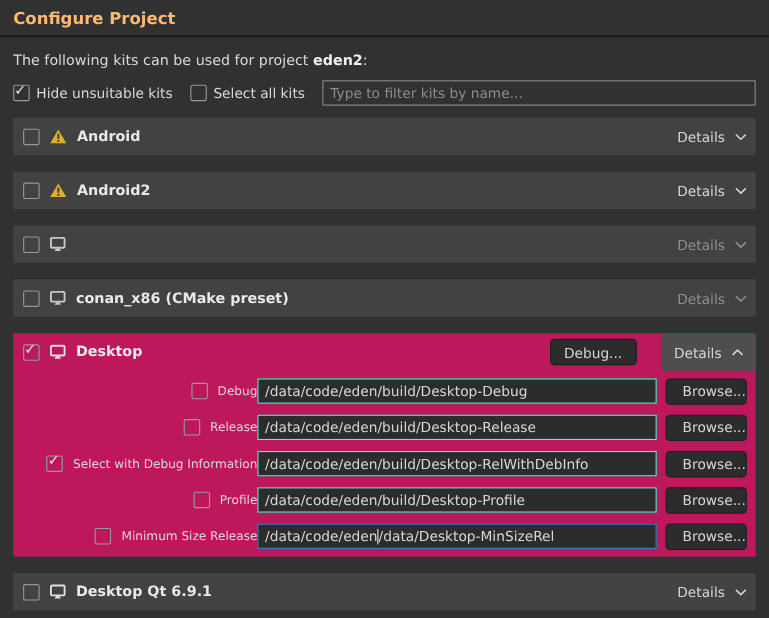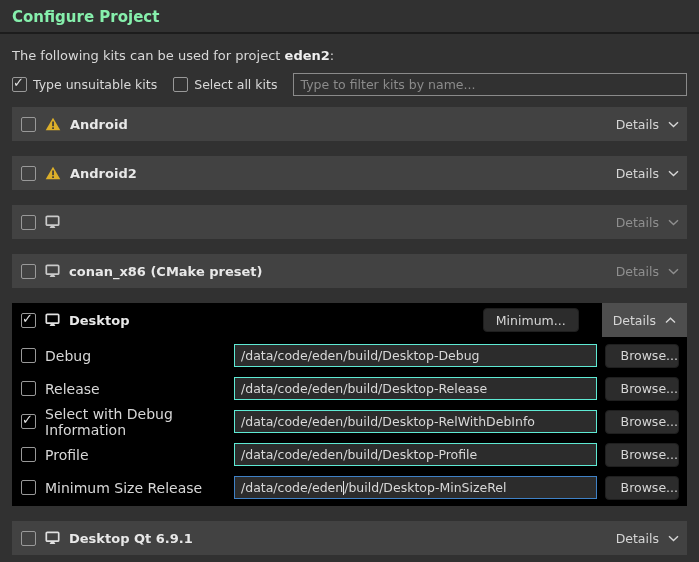--- a/index.html
+++ b/index.html
@@ -3,21 +3,21 @@
 <meta charset="utf-8">
 <style>
   html,body { margin:0; padding:0; }
   body {
     width:699px; height:562px; overflow:hidden;
     background:#313131; color:#dcdcdc;
     font-family:"DejaVu Sans", sans-serif; font-size:13px;
     -webkit-font-smoothing:antialiased;
   }
   .header { border-bottom:2px solid #1c1c1c; }
-  .page-title { font-size:15px; font-weight:bold; color:#86efac; padding:8px 12px 6px; }
+  .page-title { font-size:15px; font-weight:bold; color:#fdba74; padding:8px 12px 6px; }
   .content { padding:0 12px; }
   .intro { margin-top:14px; color:#d8d8d8; }
   .intro b { color:#efefef; }
   .filter-row { margin-top:10px; display:flex; align-items:center; }
   .cb-group { display:flex; align-items:center; gap:6px; margin-right:16px; font-size:12.5px; color:#d8d8d8; white-space:nowrap; }
   .checkbox {
     width:13px; height:13px; flex:none;
     border:1px solid #999; border-radius:2px; background:transparent; position:relative;
   }
   .checkbox.checked::after {
@@ -37,35 +37,35 @@
     display:flex; align-items:center; gap:9px; padding:0 8px 0 9px;
   }
   .kit-name { font-weight:bold; font-size:13px; color:#e8e8e8; }
   .icon { display:inline-flex; align-items:center; flex:none; }
   .details-toggle {
     margin-left:auto; display:flex; align-items:center; gap:9px;
     font-size:12.5px; color:#d6d6d6; cursor:pointer;
   }
   .details-toggle.disabled { color:#8f8f8f; }
 
-  .kit-expanded { background:#000000; margin-bottom:15px; padding-bottom:6px; }
+  .kit-expanded { background:#be185d; margin-bottom:15px; padding-bottom:6px; }
   .kit-header { height:34px; display:flex; align-items:center; gap:9px; padding-left:9px; }
   .kit-header .details-toggle {
     margin-left:0; align-self:stretch; background:#4e4e4e; padding:0 11px;
   }
   .btn {
     background:#2c2c2c; border:1px solid #1f1f1f; border-radius:4px;
     color:#d6d6d6; font:12.5px "DejaVu Sans", sans-serif;
     padding:3px 12px; cursor:pointer;
   }
   .manage-btn { margin-left:auto; margin-right:14px; height:24px; }
   .config-rows { padding-top:6px; }
   .config-row { display:flex; align-items:center; height:25px; margin:0 8px 8px 9px; }
   .config-row:last-child { margin-bottom:0; }
-  .config-label-group { width:213px; flex:none; display:flex; align-items:center; gap:9px; font-size:14px; color:#d8d8d8; }
+  .config-label-group { width:213px; flex:none; display:flex; align-items:center; gap:9px; font-size:11px; color:#d8d8d8;justify-content:flex-end; }
   .path-field {
     flex:1; height:23px; box-sizing:border-box; margin-right:8px;
     background:#2c2c2c; border:1px solid #5eead4;
     display:flex; align-items:center; padding:0 6px;
     font-size:12.5px; color:#d8d8d8; white-space:nowrap; overflow:hidden;
   }
   .path-field.focused { border-color:#3f81c6; }
   .caret { display:inline-block; width:1px; height:14px; background:#e2e2e2; flex:none; }
   .browse-btn { width:74px; height:24px; padding:3px 0; text-align:right; flex:none; }
   .chev { display:inline-flex; }
@@ -77,21 +77,21 @@
   <div class="page-title">Configure Project</div>
 </div>
 
 <div class="content">
 
   <div class="intro"><span>The following kits can be used for project </span><b>eden2</b><span>:</span></div>
 
   <div class="filter-row">
     <span class="cb-group">
       <span class="checkbox checked"></span>
-      <span>Type unsuitable kits</span>
+      <span>Hide unsuitable kits</span>
     </span>
     <span class="cb-group">
       <span class="checkbox"></span>
       <span>Select all kits</span>
     </span>
     <input class="filter-input" placeholder="Type to filter kits by name..." style="">
   </div>
 
   <div class="kit-list">
 
@@ -175,21 +175,21 @@
     <div class="kit-expanded">
       <div class="kit-header">
         <span class="checkbox checked"></span>
         <span class="icon">
           <svg width="15" height="14" viewBox="0 0 15 14">
               <rect x="1.3" y="1.3" width="12.4" height="8.9" rx="1" fill="none" stroke="#e0e0e0" stroke-width="1.7"></rect>
               <path d="M4.6 13.1 h5.8 l-1.3-2.3 h-3.2 z" fill="#e0e0e0"></path>
             </svg>
         </span>
         <span class="kit-name">Desktop</span>
-        <button class="btn manage-btn">Minimum...</button>
+        <button class="btn manage-btn">Debug...</button>
         <span class="details-toggle">
           <span>Details</span>
           <span class="chev">
               <svg width="11" height="7" viewBox="0 0 11 7">
                 <path d="M1 5.6 L5.5 1.3 L10 5.6" fill="none" stroke="currentColor" stroke-width="1.4"></path>
               </svg>
             </span>
         </span>
       </div>
       <div class="config-rows">
@@ -239,21 +239,21 @@
         </div>
 
         <div class="config-row">
           <span class="config-label-group">
             <span class="checkbox"></span>
             <span>Minimum Size Release</span>
           </span>
           <div class="path-field focused">
               <span>/data/code/eden</span>
               <span class="caret"></span>
-              <span>/build/Desktop-MinSizeRel</span>
+              <span>/data/Desktop-MinSizeRel</span>
             </div>
           <button class="btn browse-btn">Browse...</button>
         </div>
 
       </div>
     </div>
 
     <div class="kit-row">
       <span class="checkbox"></span>
       <span class="icon">

